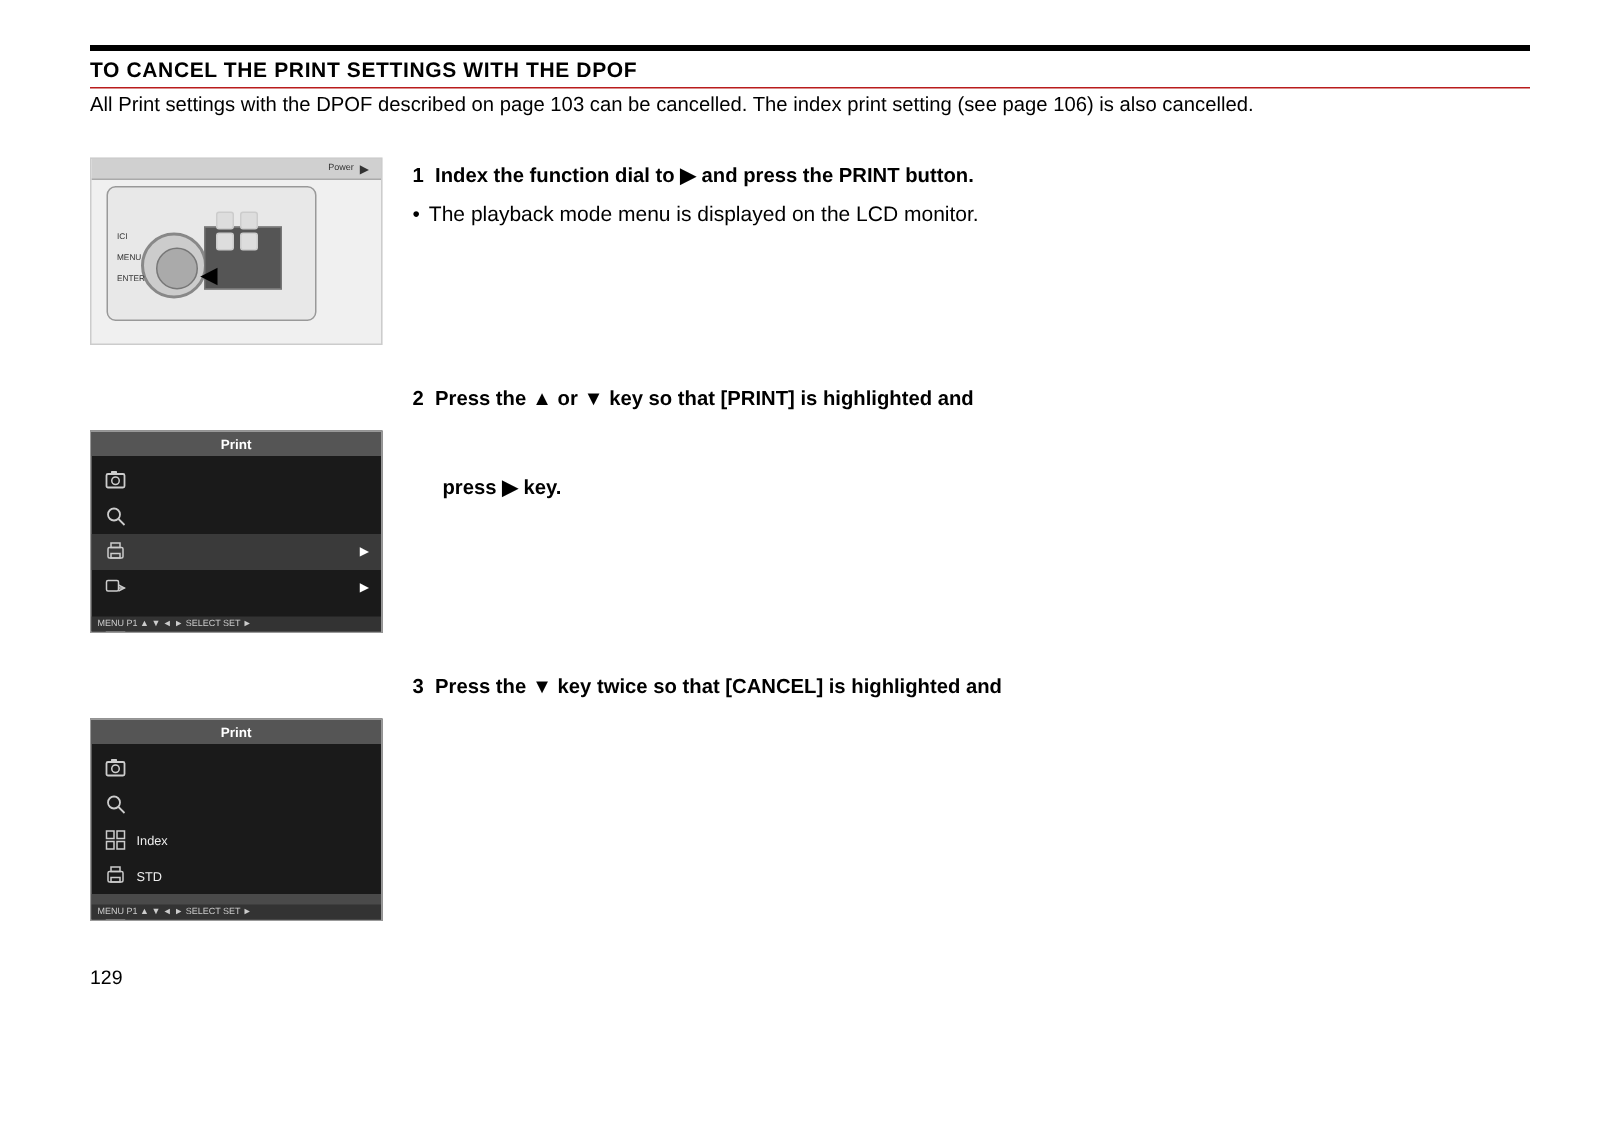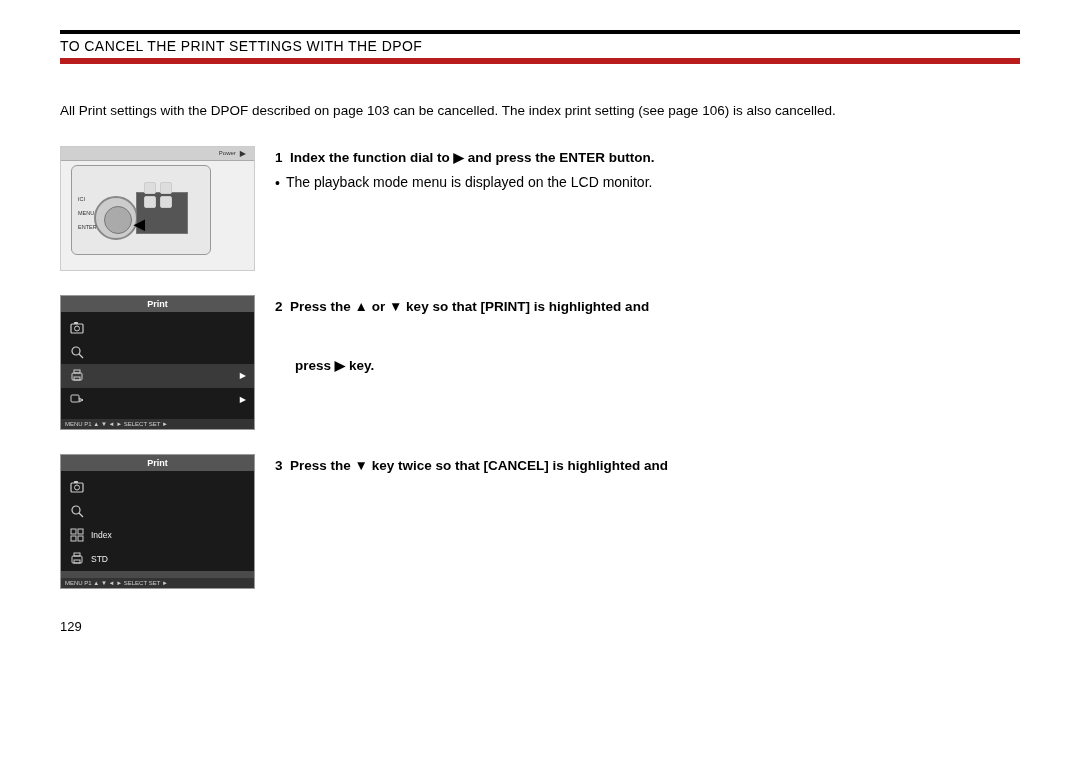--- a/index.html
+++ b/index.html
@@ -13,31 +13,30 @@
       padding: 30px 60px 40px 60px;
     }
 
     .top-border {
       border-top: 4px solid #000;
       margin-bottom: 4px;
     }
 
     .section-title {
       font-size: 14px;
-      font-weight: normal;
-      border-bottom: 6px solid #b91c1c;
+      font-weight: bold;
+      border-bottom: 1px solid #b91c1c;
       padding-bottom: 4px;
       letter-spacing: 0.03em;
     }
 
     .intro-text {
       font-size: 13.5px;
       line-height: 1.6;
       margin-bottom: 24px;
-      margin-top: 36px;
     }
 
     .step-row {
       display: flex;
       align-items: flex-start;
       margin-bottom: 24px;
       gap: 20px;
     }
 
     .camera-img {
@@ -85,20 +84,21 @@
 
     
     .menu-img {
       flex-shrink: 0;
       width: 195px;
       height: 135px;
       border: 1px solid #999;
       position: relative;
       overflow: hidden;
       background: #1a1a1a;
+      margin-top: 33px;
     }
 
     .menu-title-bar {
       background: #555;
       color: #fff;
       font-size: 9px;
       font-weight: bold;
       text-align: center;
       padding: 3px 0;
     }
@@ -156,21 +156,21 @@
 
     .step-title {
       font-size: 13.5px;
       font-weight: bold;
       line-height: 1.5;
       margin-bottom: 6px;
     }
 
     .bullet {
       display: flex;
-      align-items: center;
+      align-items: flex-end;
       gap: 6px;
       margin-top: 4px;
     }
     .bullet::before {
       content: "•";
       flex-shrink: 0;
       margin-top: 1px;
     }
 
     .page-num {
@@ -251,21 +251,21 @@
         </div>
       </div>
     </div>
   </div>
 
   <div class="step-content">
     <div class="step-title">
       <span><strong>1</strong></span>&nbsp;
       <span>Index the function dial to</span>
       <span> <strong>▶</strong> </span>
-      <span>and press the ENTER button.</span>
+      <span>and press the PRINT button.</span>
     </div>
     <div class="bullet">
       <span>The playback mode menu is displayed on the LCD monitor.</span>
     </div>
   </div>
 </div>
 
 <div class="step-row">
 
   <div class="menu-img">

